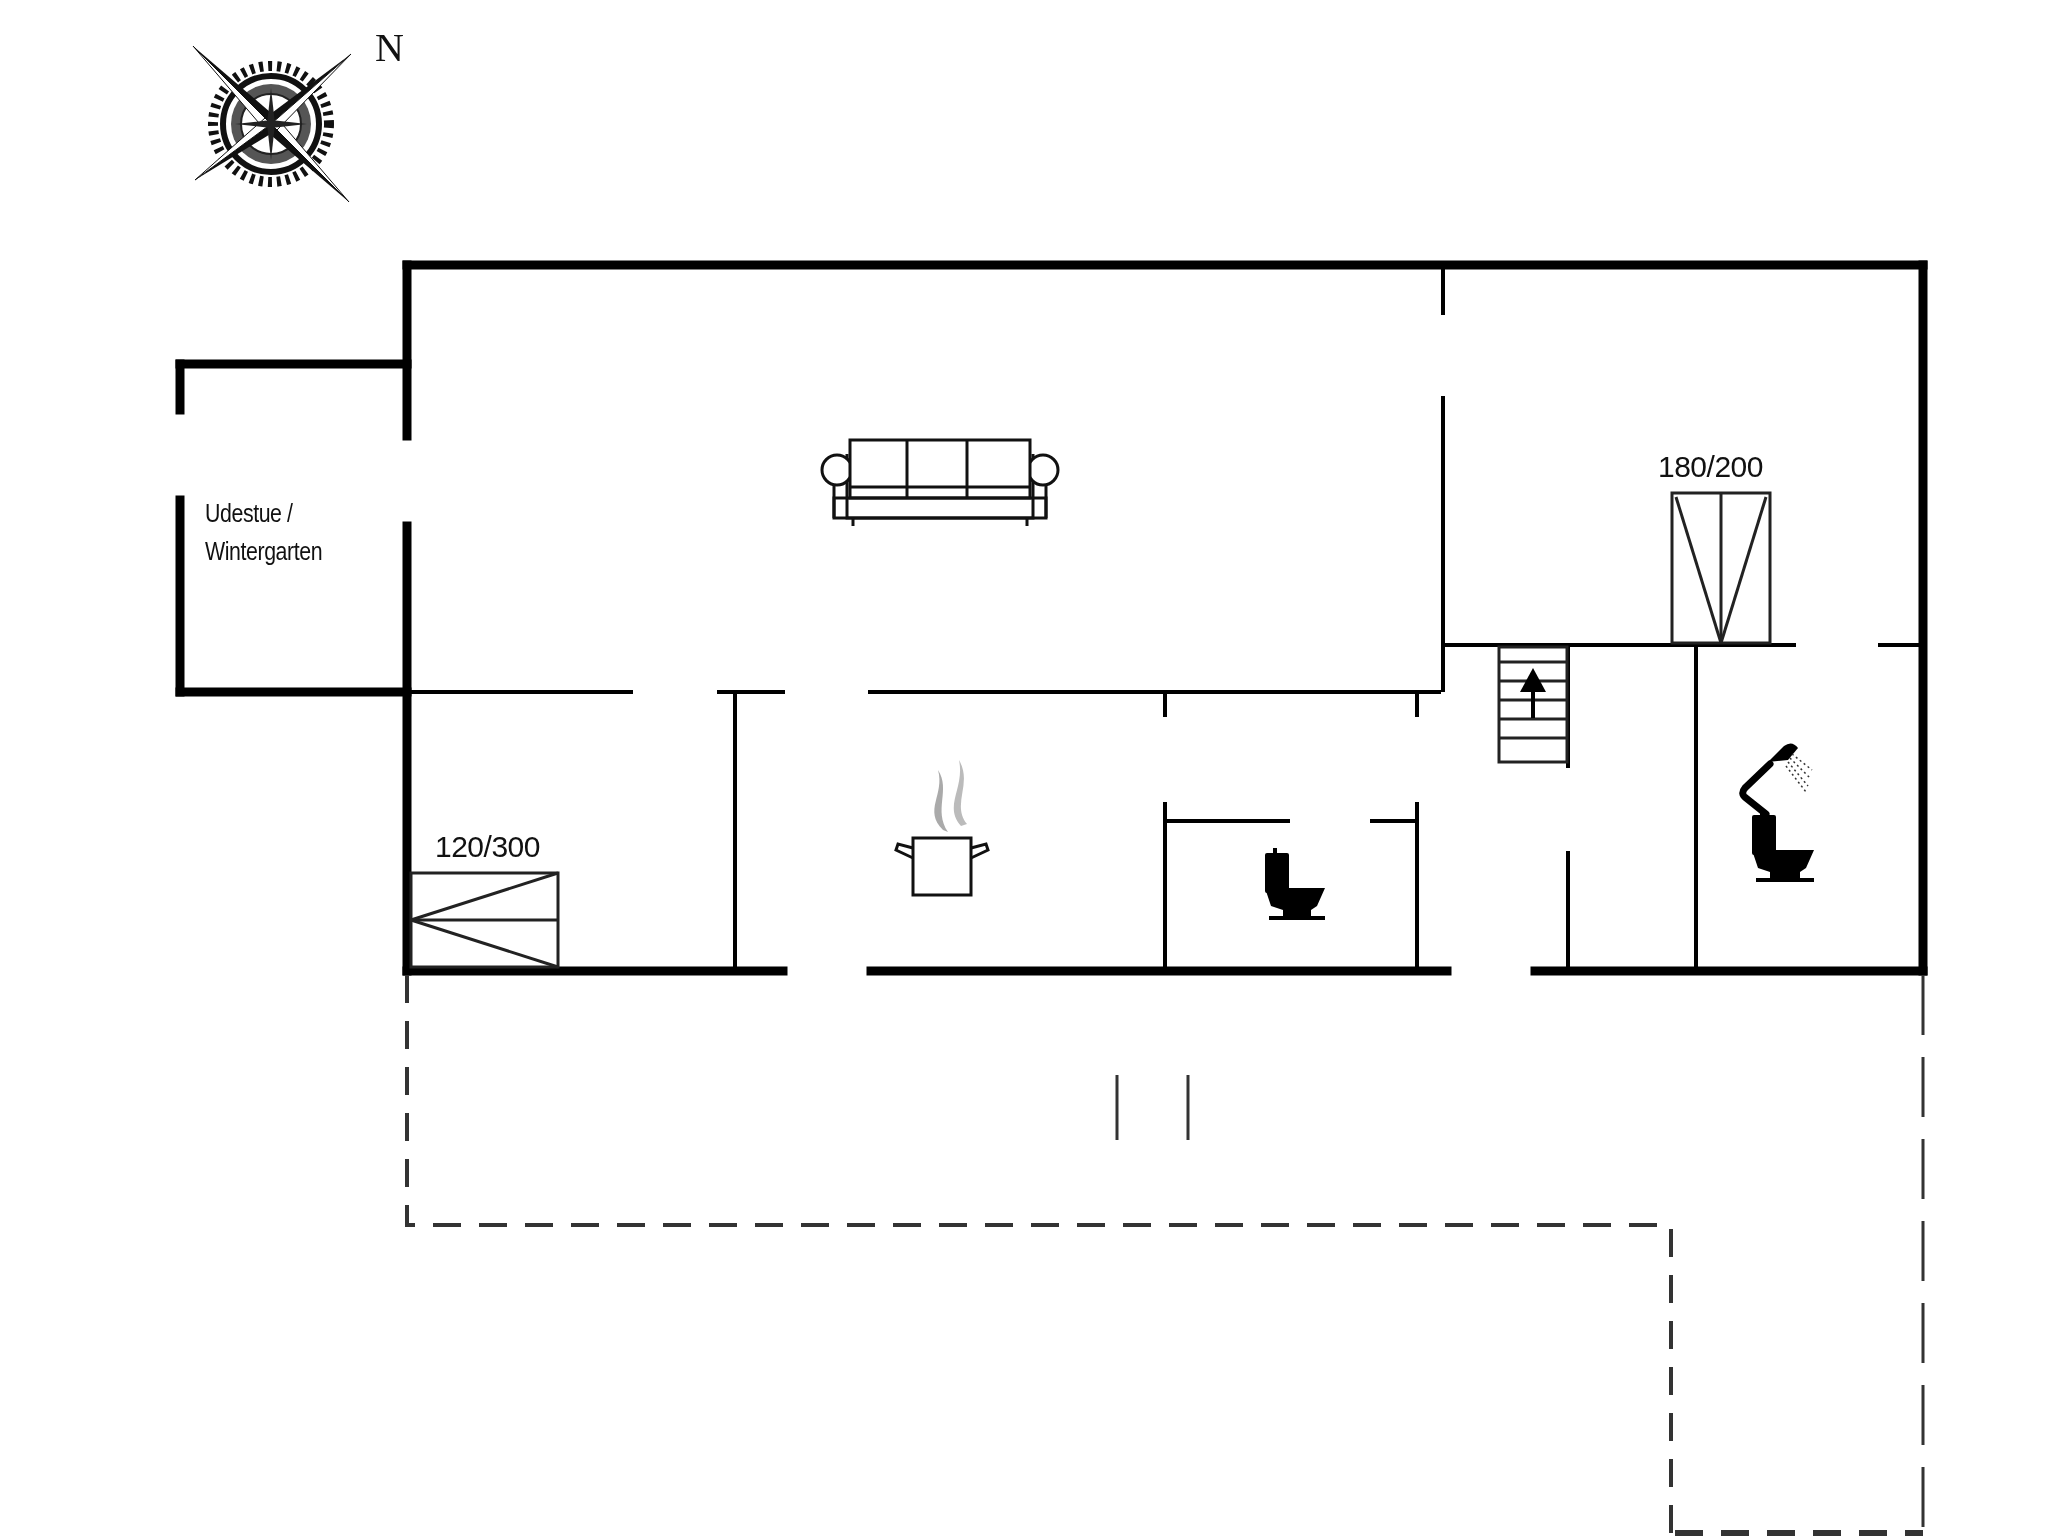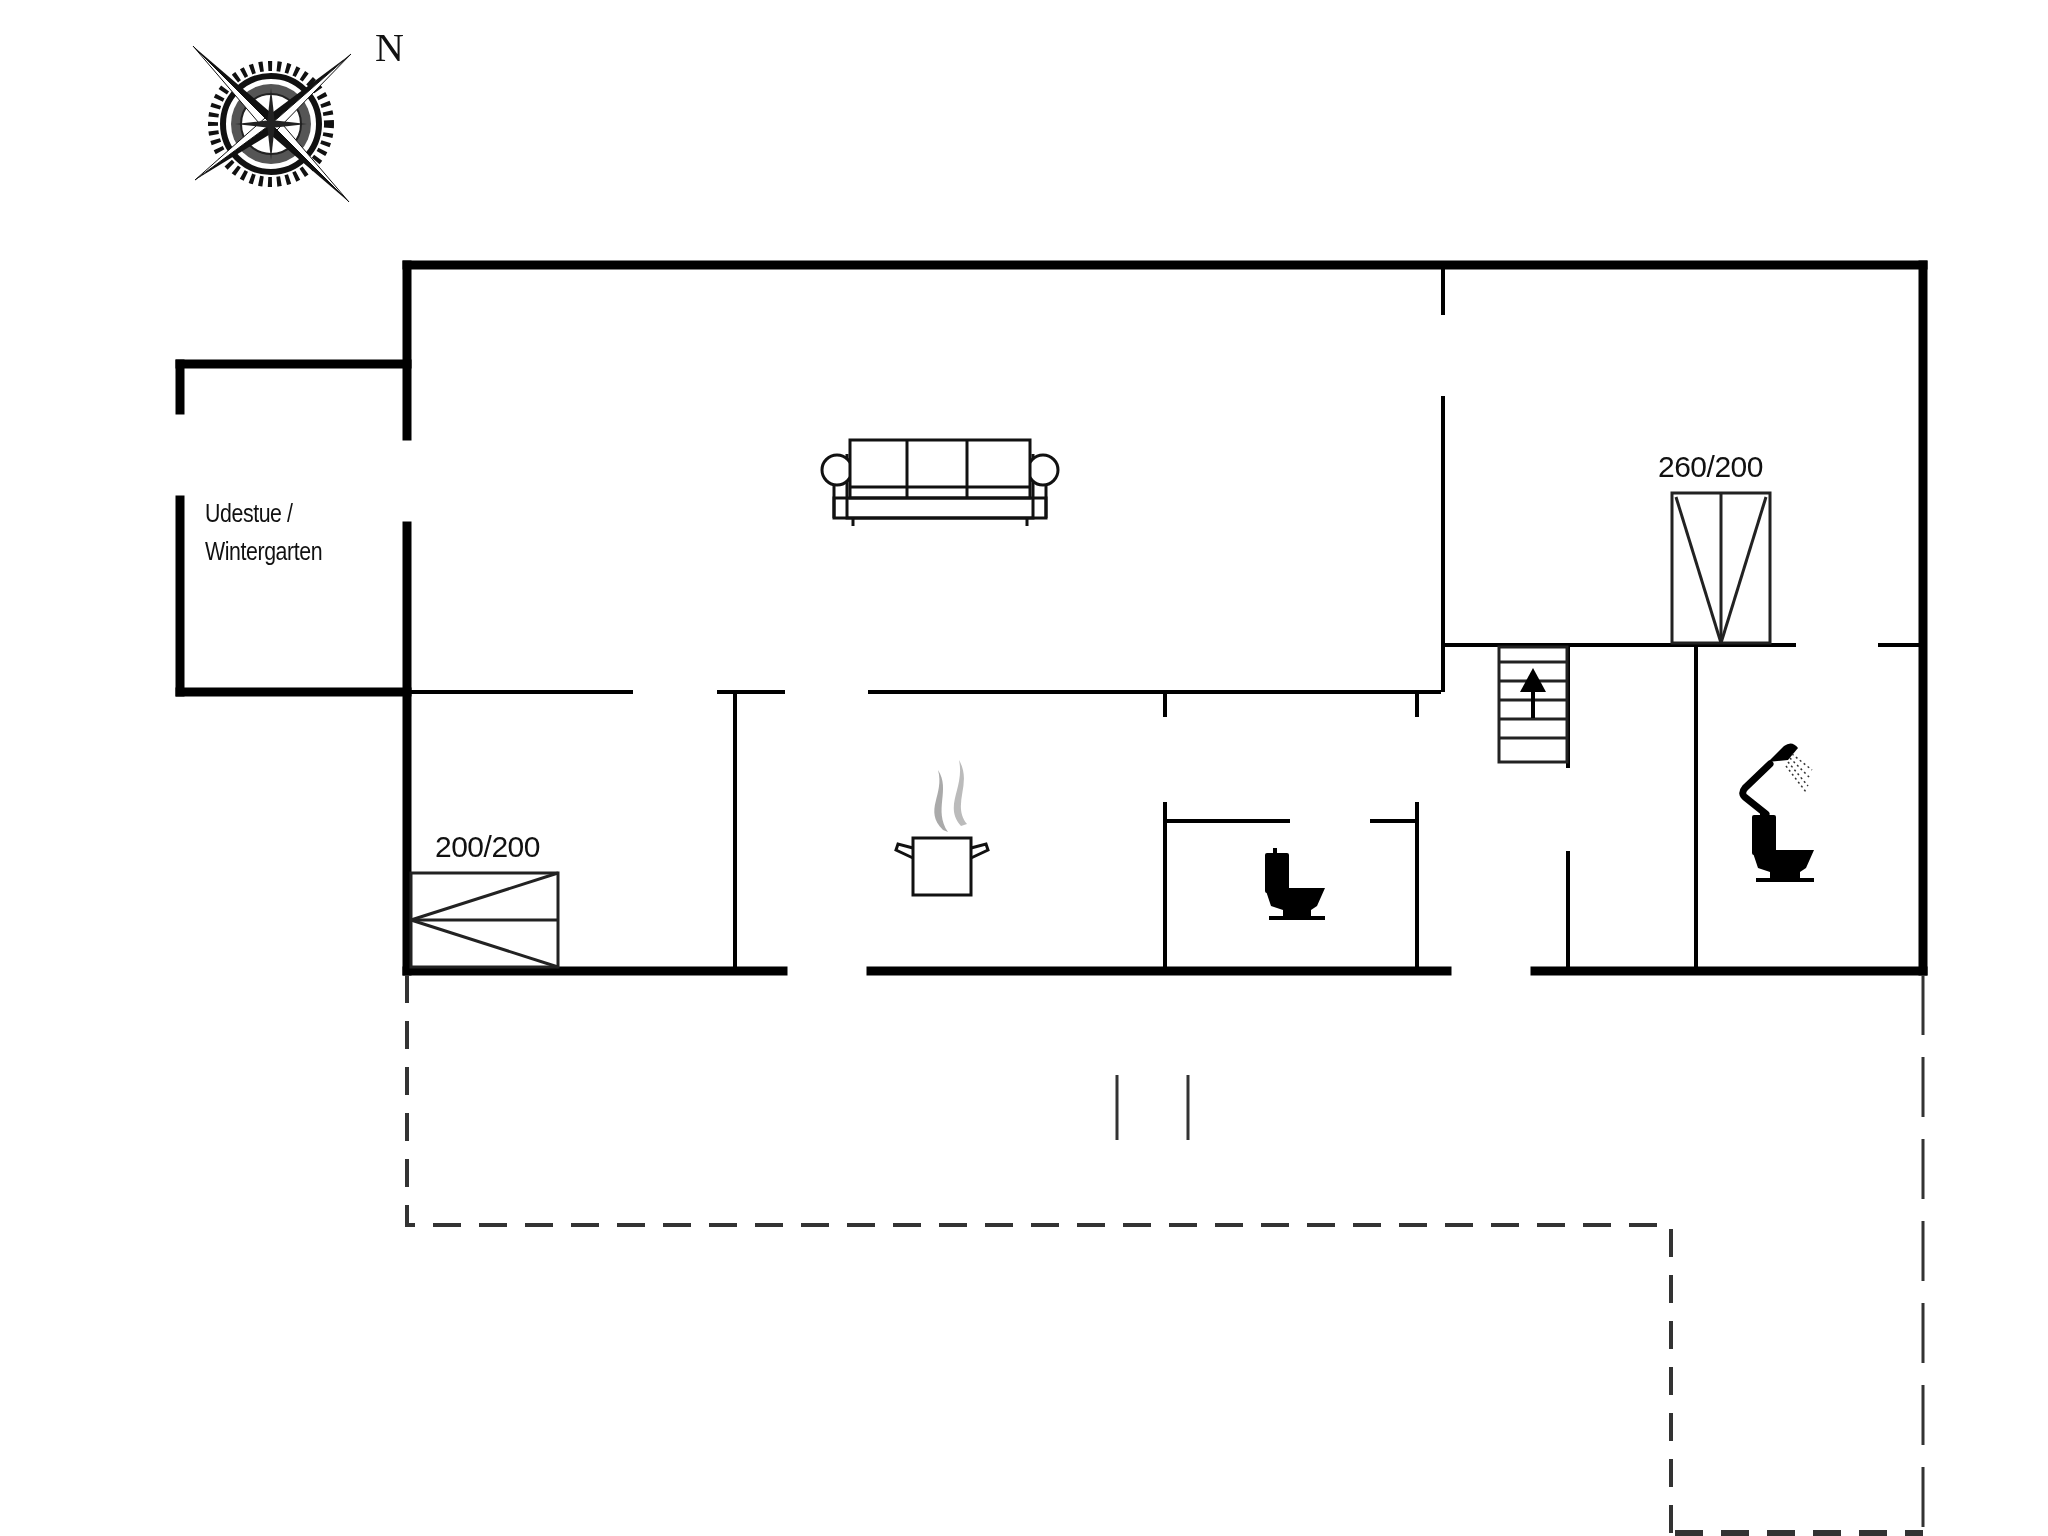--- a/index.html
+++ b/index.html
@@ -161,14 +161,14 @@
 
 </svg>
 
 <div class="lbl north-label" style="left:375px; top:28px;">N</div>
 
 <div>
   <div class="lbl room-label" style="left:205px; top:500px;">Udestue /</div>
   <div class="lbl room-label" style="left:205px; top:538px;">Wintergarten</div>
 </div>
 
-<div class="lbl dim-label" style="left:435px; top:832px;">200/200</div>
-<div class="lbl dim-label" style="left:1658px; top:452px;">260/200</div>
+<div class="lbl dim-label" style="left:435px; top:832px;">120/300</div>
+<div class="lbl dim-label" style="left:1658px; top:452px;">180/200</div>
 
 </body></html>

